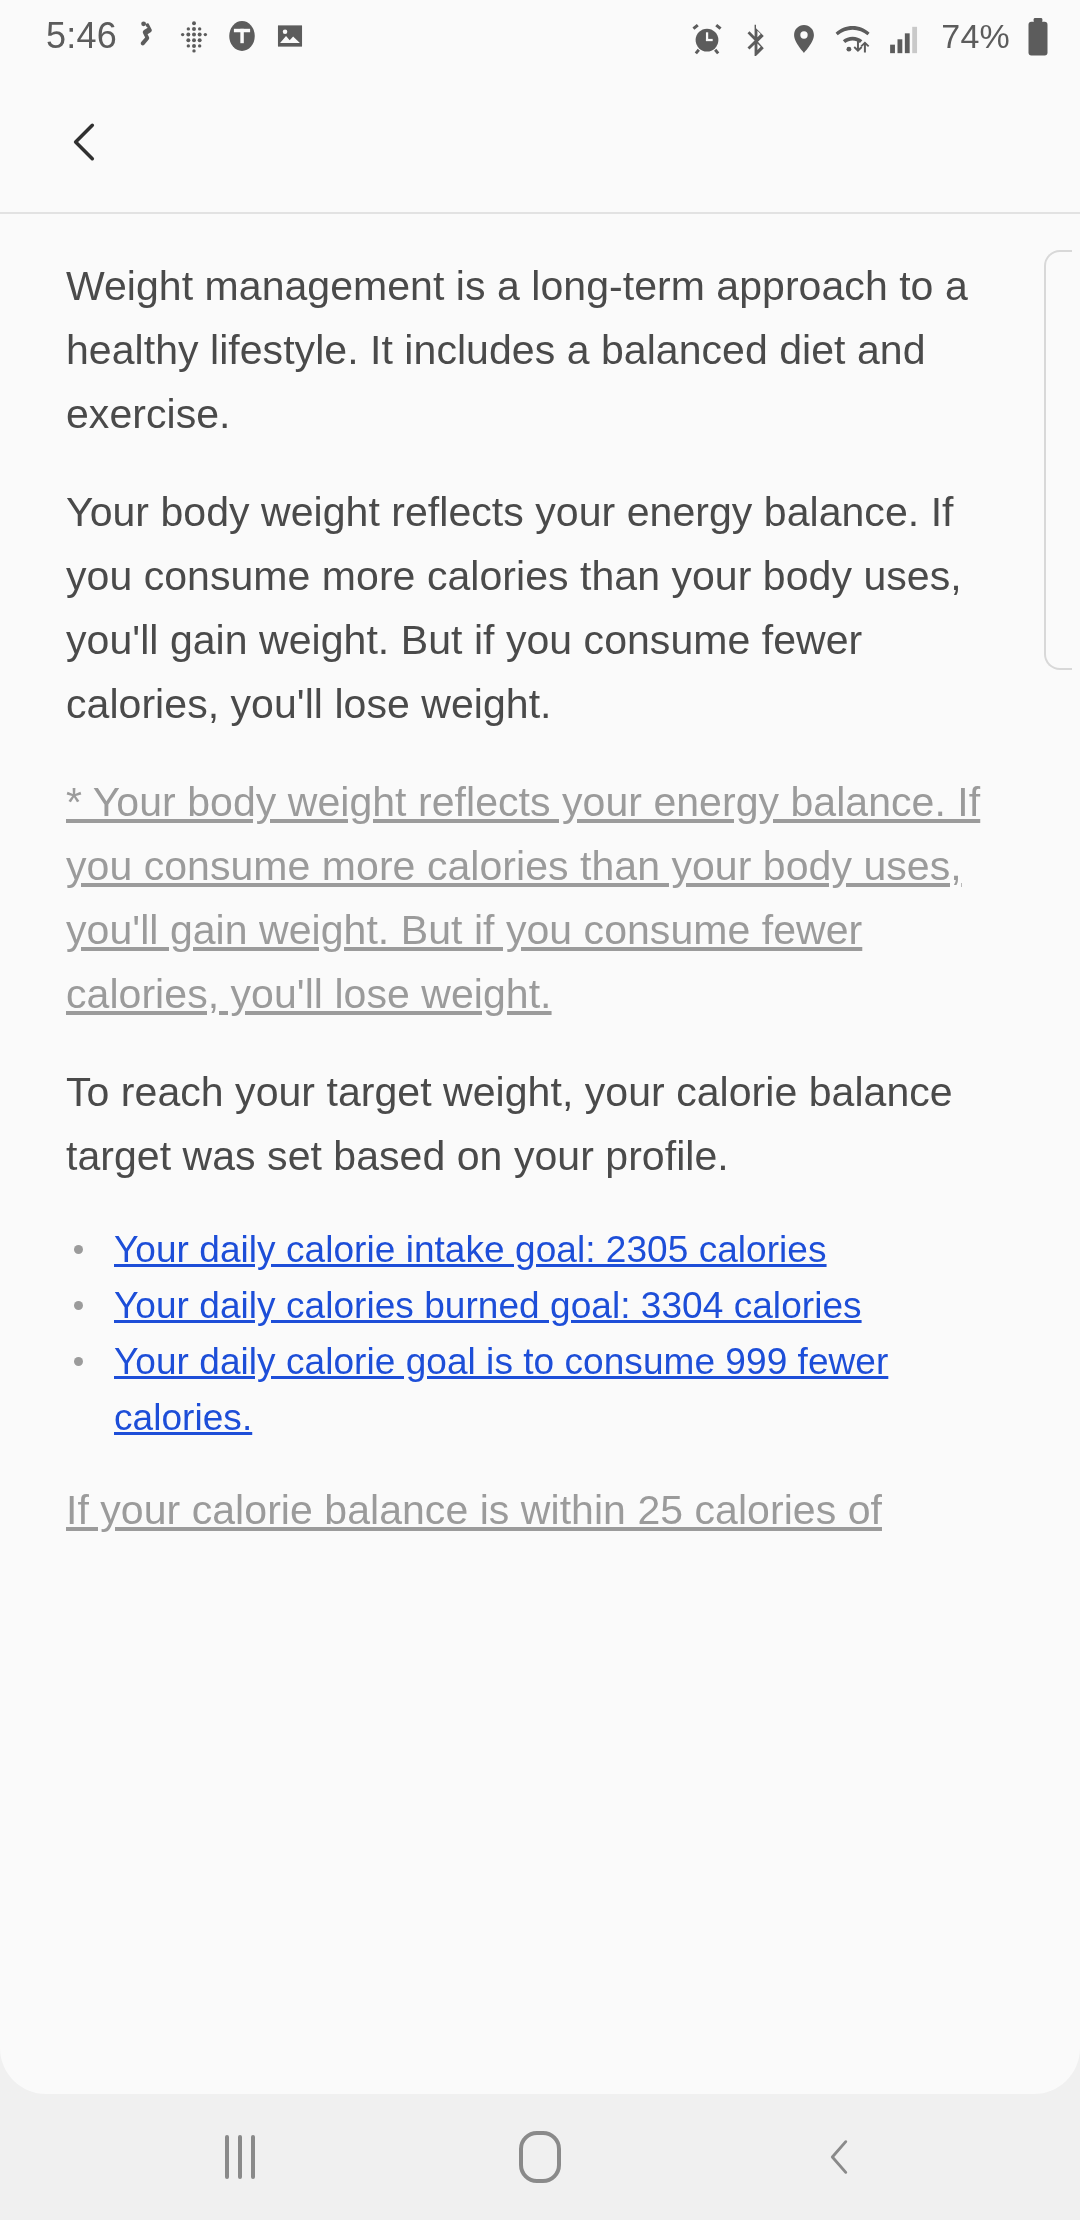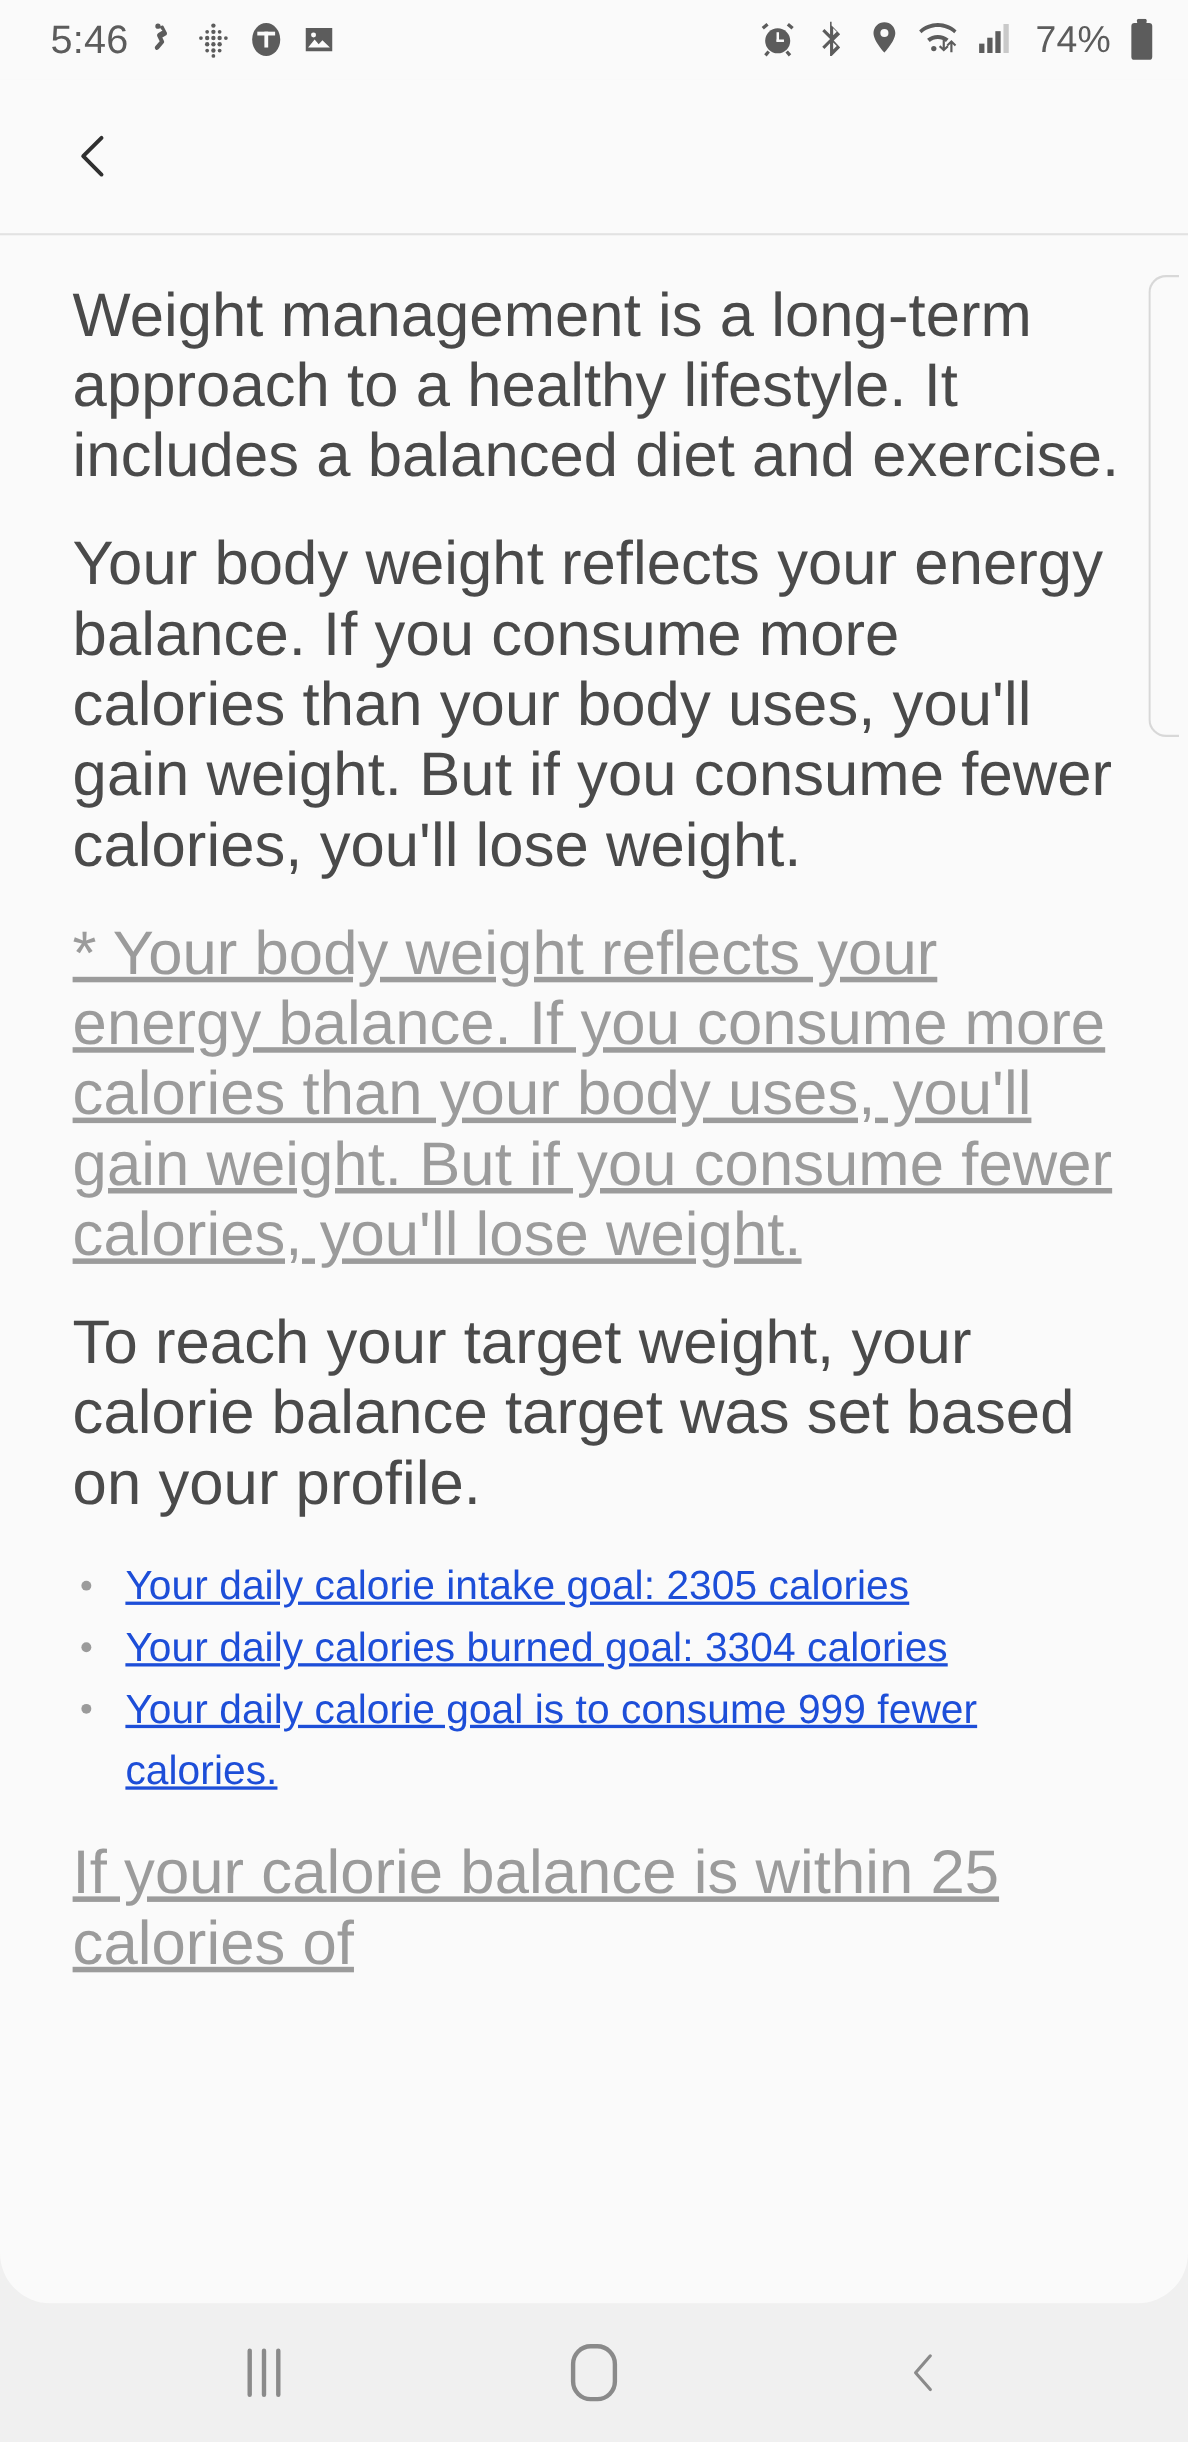--- a/index.html
+++ b/index.html
@@ -44,21 +44,21 @@
   .status-clock {
     font-size: 36px;
     color: #5c5c5c;
     letter-spacing: 0.2px;
     font-weight: 400;
   }
 
   .status-right {
     margin-left: auto;
     display: flex;
-    align-items: flex-start;
+    align-items: flex-end;
     gap: 14px;
   }
 
   .sb-icon {
     display: inline-flex;
     align-items: center;
     justify-content: center;
     color: #5c5c5c;
   }
 
@@ -111,21 +111,21 @@
   }
 
   .content {
     position: absolute;
     top: 0; left: 0; right: 0; bottom: 0;
     padding: 40px 56px 0 66px;
     overflow: hidden;
   }
 
   .para {
-    font-size: 56px;
+    font-size: 41px;
     line-height: 64px;
     color: #4a4a4a;
     margin-bottom: 34px;
     letter-spacing: 0.05px;
   }
 
   .para.muted {
     color: #9b9b9b;
     text-decoration: underline;
   }

